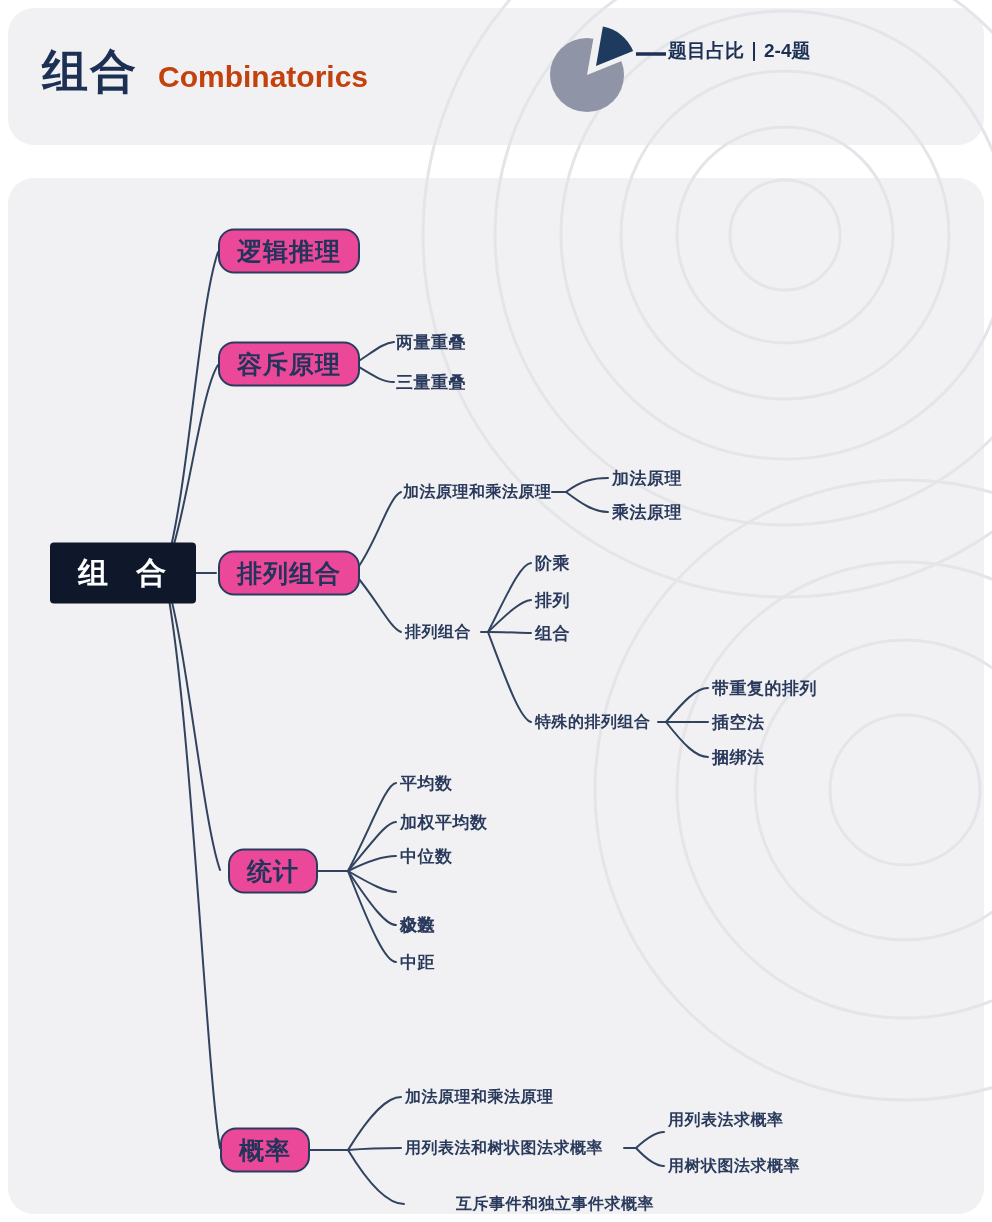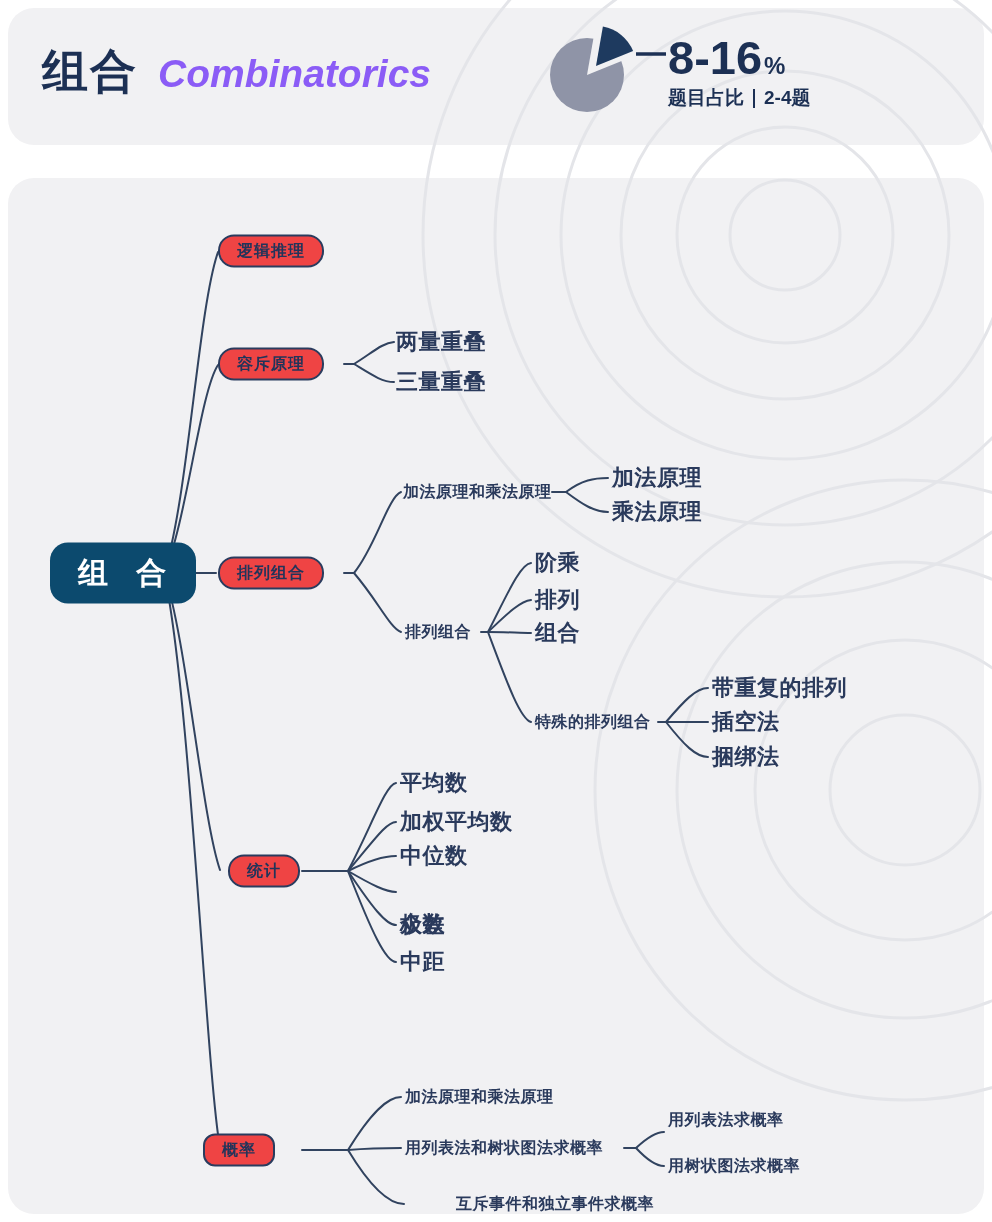--- a/index.html
+++ b/index.html
@@ -25,47 +25,47 @@
 
   
   #header-content { position: absolute; left: 0; top: 0; width: 992px; height: 145px; z-index: 2; }
   .title-wrap {
     position: absolute; left: 42px; top: 72px;
     transform: translateY(-50%);
     display: flex; align-items: baseline; gap: 20px;
     white-space: nowrap;
   }
   .title-zh { font-size: 46px; font-weight: 800; letter-spacing: 2px; color: #1c3054; }
-  .title-en { font-size: 39px; font-weight: 800; color: #8b5cf6; font-style: italic; }
+  .title-en { font-size: 30px; font-weight: 800; color: #c2410c; }
   #pie-svg { position: absolute; left: 540px; top: 20px; }
   .stat-wrap { position: absolute; left: 668px; top: 34px; }
   .stat-value { font-size: 47px; font-weight: 800; color: #1c3054; line-height: 1.0; white-space: nowrap; }
   .stat-unit { font-size: 24px; font-weight: 800; margin-left: 2px; }
   .stat-caption {
     margin-top: 4px; font-size: 19px; font-weight: 700; color: #1c3054;
     display: flex; align-items: center; white-space: nowrap;
   }
   .vsep { display: inline-block; width: 2px; height: 19px; background: #1c3054; margin: 0 9px; }
 
   
   #connectors { position: absolute; left: 0; top: 0; z-index: 2; pointer-events: none; }
   .node { position: absolute; transform: translateY(-50%); white-space: nowrap; z-index: 3; }
   .root-node {
-    background: #0c4a6e; color: #ffffff;
+    background: #0f172a; color: #ffffff;
     font-size: 30px; font-weight: 800; letter-spacing: 10px;
     padding: 10px 20px 10px 28px;
-    border-radius: 18px;
+    border-radius: 4px;
   }
   .box-node {
     border: 2.5px solid #2a3c5e; border-radius: 16px;
-    background: #ef4444; color: #22345a;
-    font-size: 16px; font-weight: 700; letter-spacing: 1px;
+    background: #ec4899; color: #22345a;
+    font-size: 25px; font-weight: 700; letter-spacing: 1px;
     padding: 4px 17px;
   }
-  .leaf { font-size: 22px; font-weight: 700; color: #2a3a5c; letter-spacing: 0.5px; }
+  .leaf { font-size: 17px; font-weight: 700; color: #2a3a5c; letter-spacing: 0.5px; }
   .leaf.md { font-size: 16px; }
   .leaf.sm { font-size: 16px; }
 </style>
 </head>
 <body>
 
 <div class="panel" id="header-panel"></div>
 <div class="panel" id="map-panel"></div>
 
 <svg id="watermark" width="992" height="1222" viewBox="0 0 992 1222">
@@ -90,23 +90,20 @@
   </div>
 
   <svg id="pie-svg" width="130" height="110" viewBox="0 0 130 110">
     <circle cx="47" cy="55" r="37" fill="#8f94a7"></circle>
     <path d="M47,55 L55.3,7.7 A48,48 0 0 1 91.5,37 Z" fill="#f1f1f3"></path>
     <path d="M56,46 L62.9,6.6 A40,40 0 0 1 93.1,31 Z" fill="#1e3a5f"></path>
     <path d="M96,34 H126" stroke="#1c3054" stroke-width="3.5" fill="none"></path>
   </svg>
 
   <div class="stat-wrap">
-    <div class="stat-value">
-      <span>8-16</span><span class="stat-unit">%</span>
-    </div>
     <div class="stat-caption">
       <span>题目占比</span>
       <span class="vsep"></span>
       <span>2-4题</span>
     </div>
   </div>
 </div>
 
 <svg id="connectors" width="992" height="1222" viewBox="0 0 992 1222">
   <g fill="none" stroke="#31435f" stroke-width="2" stroke-linecap="round">
@@ -181,18 +178,18 @@
 <div class="node leaf" style="left:712px; top:757px;">捆绑法</div>
 
 <div class="node box-node" style="left:228px; top:871px;">统计</div>
 <div class="node leaf" style="left:400px; top:783px;font-family:Liberation Mono, monospace;">平均数</div>
 <div class="node leaf" style="left:400px; top:822px;">加权平均数</div>
 <div class="node leaf" style="left:400px; top:856px;text-align:right;">中位数</div>
 <div class="node leaf" style="left:400px; top:892px;margin-top:32px;">众数</div>
 <div class="node leaf" style="left:400px; top:925px;">极差</div>
 <div class="node leaf" style="left:400px; top:962px;">中距</div>
 
-<div class="node box-node" style="left:203px; top:1150px;border-radius:12px;">概率</div>
+<div class="node box-node" style="left:220px; top:1150px;">概率</div>
 <div class="node leaf md" style="left:405px; top:1097px;">加法原理和乘法原理</div>
 <div class="node leaf md" style="left:405px; top:1148px;">用列表法和树状图法求概率</div>
 <div class="node leaf sm" style="left:668px; top:1120px;">用列表法求概率</div>
 <div class="node leaf sm" style="left:668px; top:1166px;">用树状图法求概率</div>
 <div class="node leaf md" style="left:408px; top:1204px;margin-left:48px;">互斥事件和独立事件求概率</div>
 
 </body></html>

